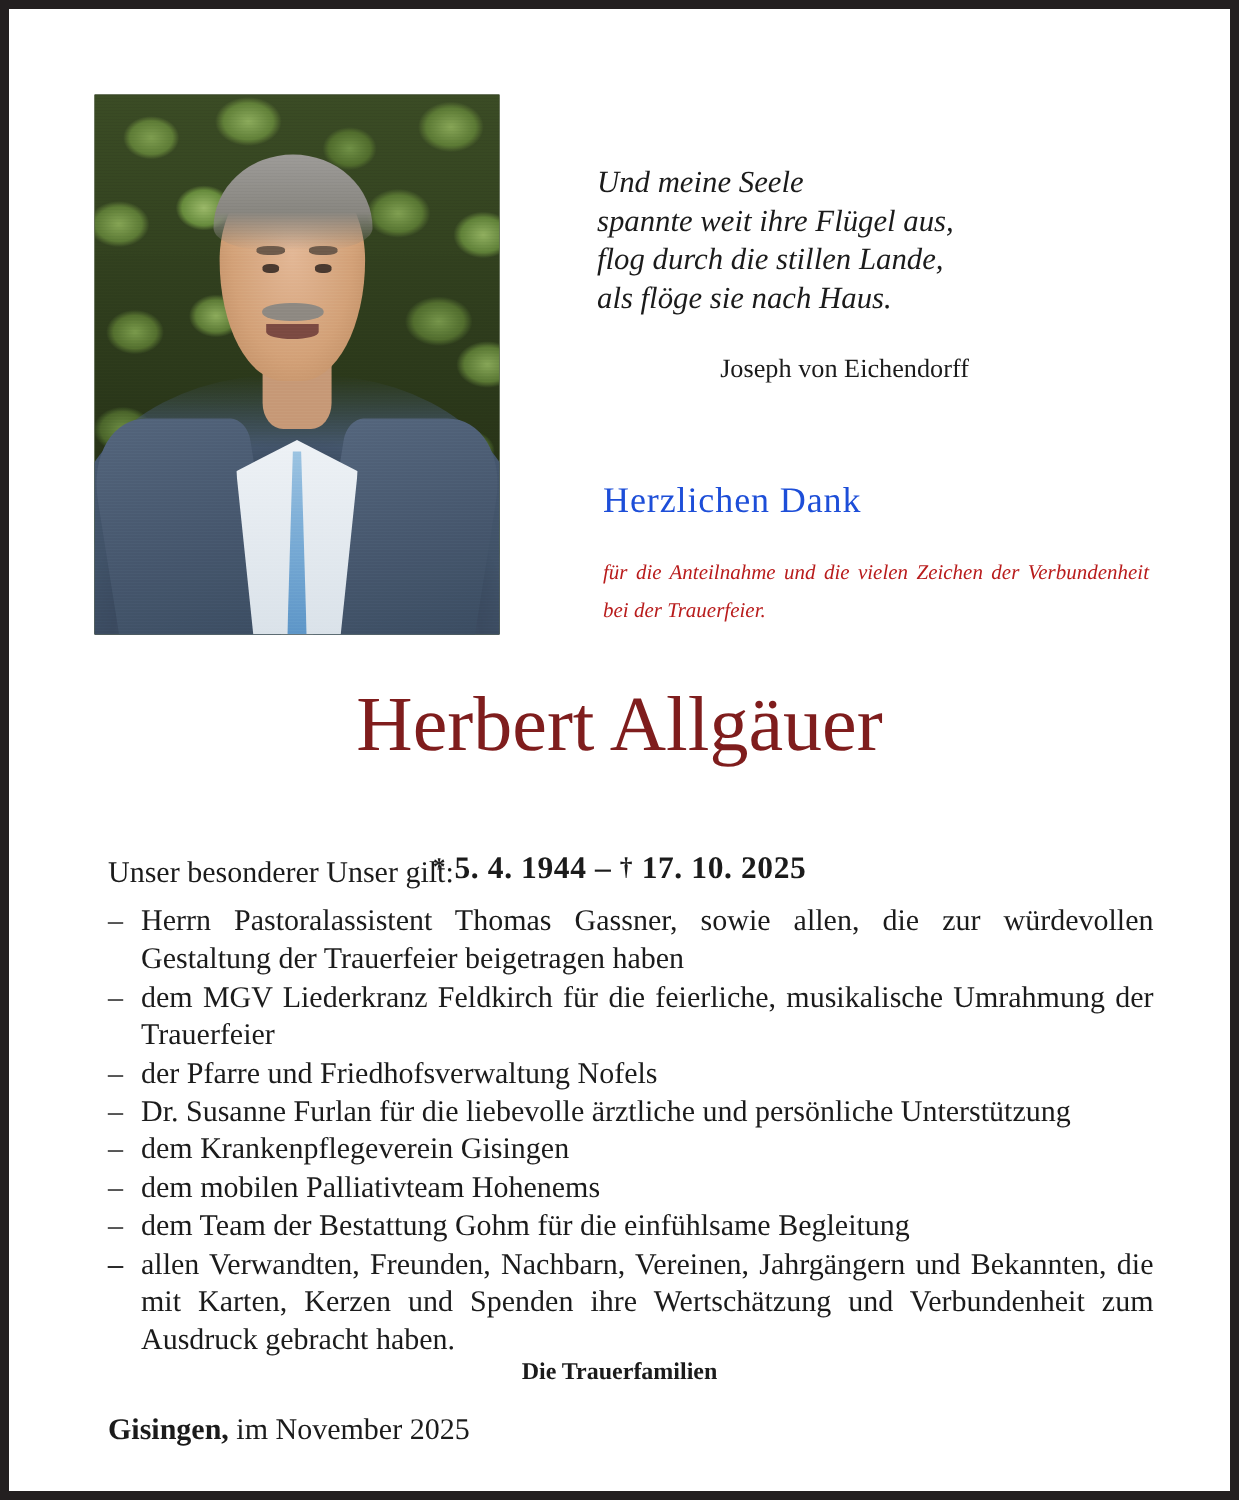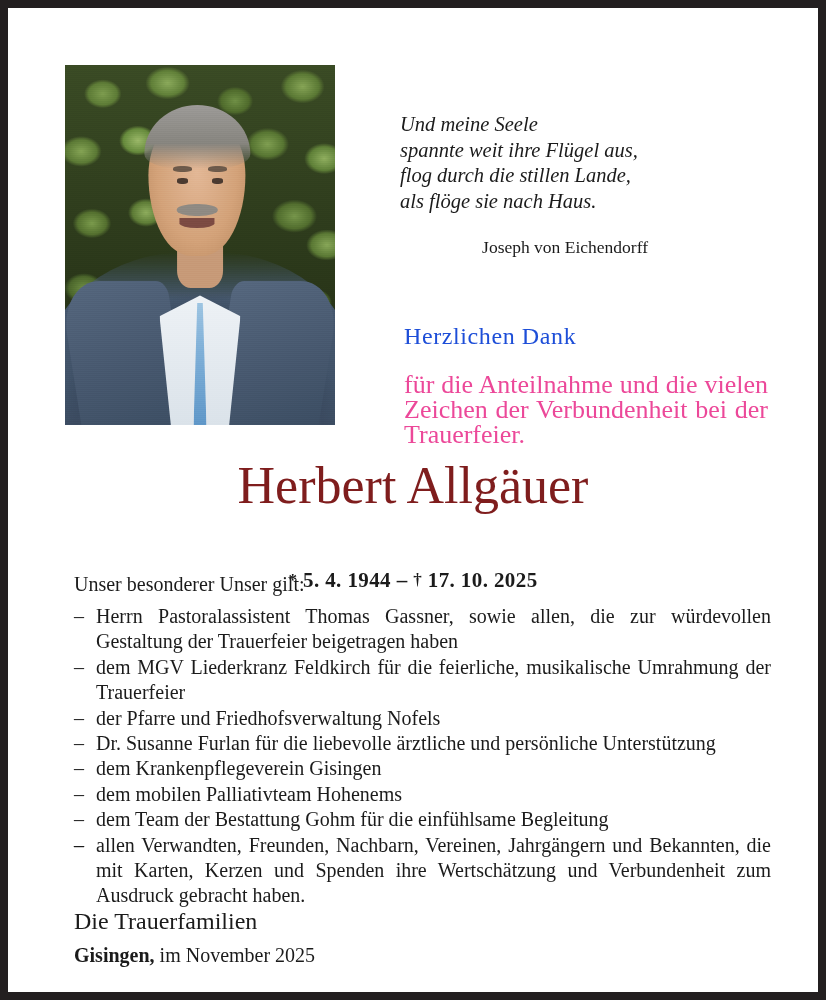--- a/index.html
+++ b/index.html
@@ -11,21 +11,21 @@
     font-family: "Liberation Serif", "DejaVu Serif", serif;
     -webkit-font-smoothing: antialiased;
   }
 
   #notice {
     position: relative;
     width: 826px;
     height: 1000px;
     box-sizing: border-box;
     background: #ffffff;
-    border: 8px solid #fca5a5;
+    border: 6px solid #fca5a5;
     overflow: hidden;
   }
 
   .paper {
     position: relative;
     width: 100%;
     height: 100%;
     background: #ffffff;
   }
 
@@ -217,24 +217,25 @@
     top: 315px;
     font-size: 24px;
     letter-spacing: .6px;
     color: #1d4ed8;
   }
   .thanks-body {
     position: absolute;
     left: 396px;
     top: 364px;
     width: 364px;
-    font-size: 26px;
+    font-size: 14px;
     line-height: 25px;
     text-align: justify;
-    color: #ec4899;
+    color: #b91c1c;
+    font-style: italic;
   }
 
   
   .name {
     position: absolute;
     left: 0;
     right: 0;
     top: 450px;
     text-align: center;
     font-size: 52px;
@@ -283,23 +284,23 @@
     top: 0;
   }
   .li.justify { text-align: justify; }
   .li.justify > .txt { display: block; }
 
   .signoff {
     position: absolute;
     left: 66px;
     right: 66px;
     top: 900px;
-    text-align: left;
-    font-size: 24px;
-    font-weight: normal;
+    text-align: center;
+    font-size: 16px;
+    font-weight: bold;
     color: #1b1b1b;
   }
   .place {
     position: absolute;
     left: 66px;
     top: 936px;
     font-size: 20px;
     color: #1b1b1b;
   }
   .place b { font-weight: bold; }

